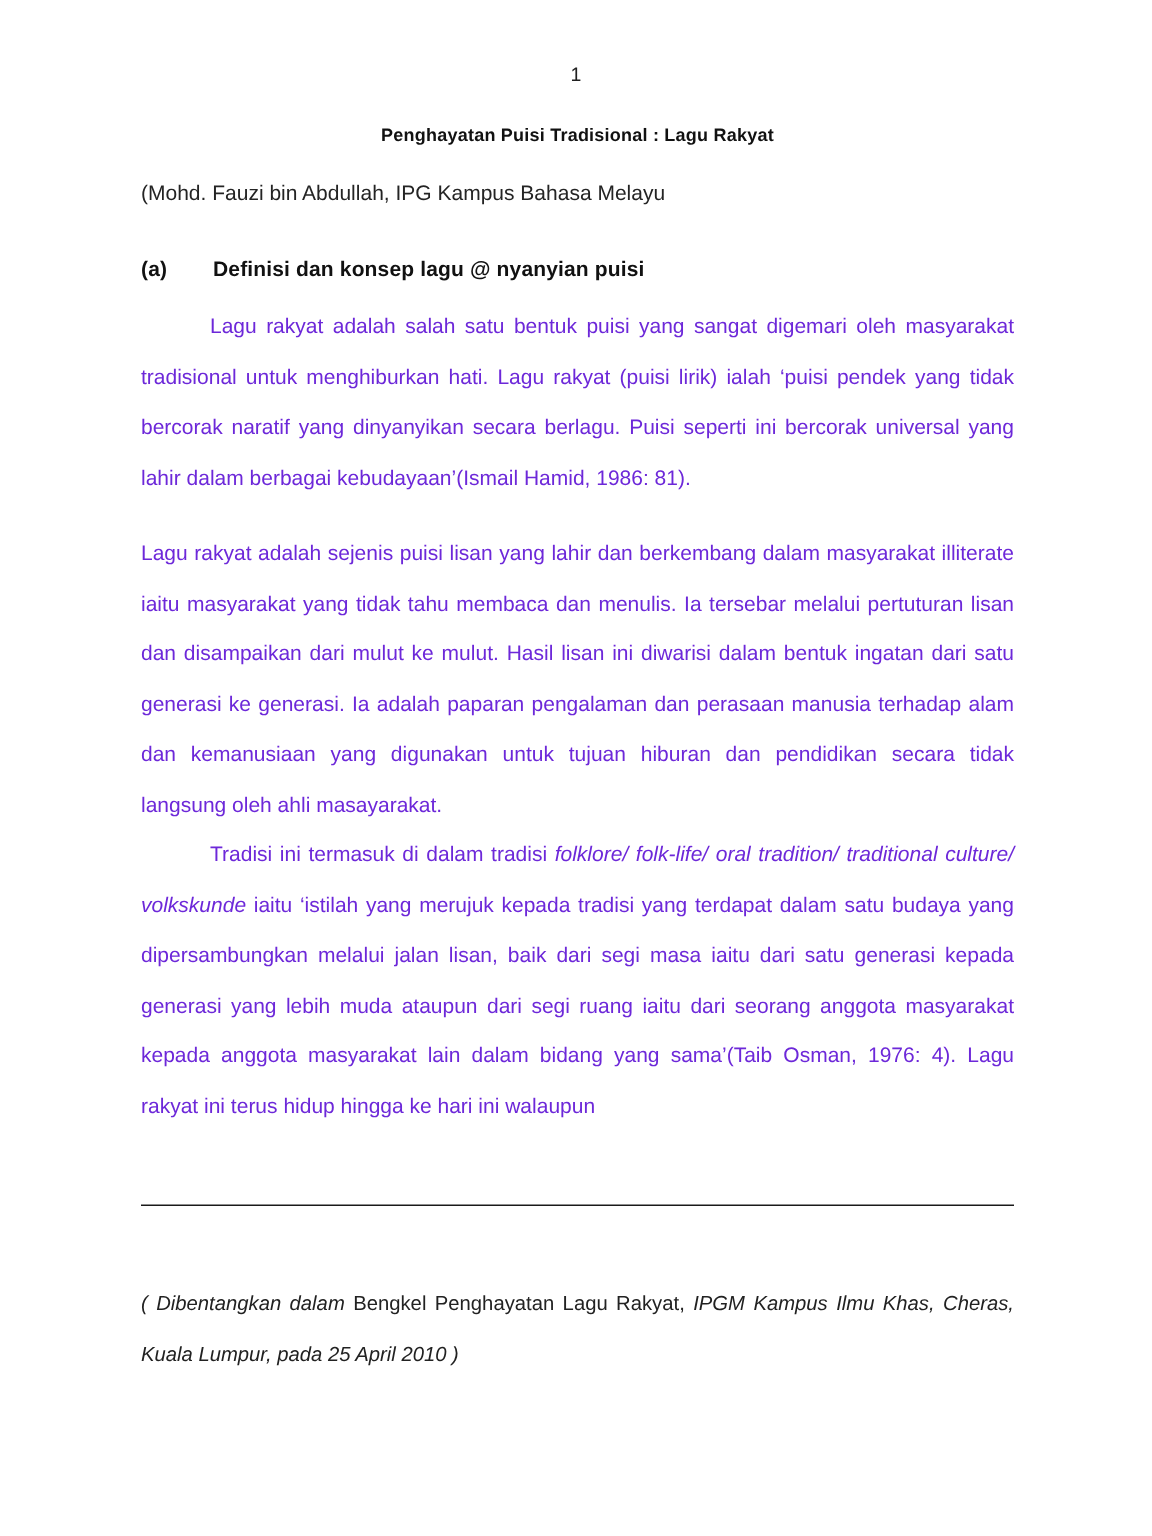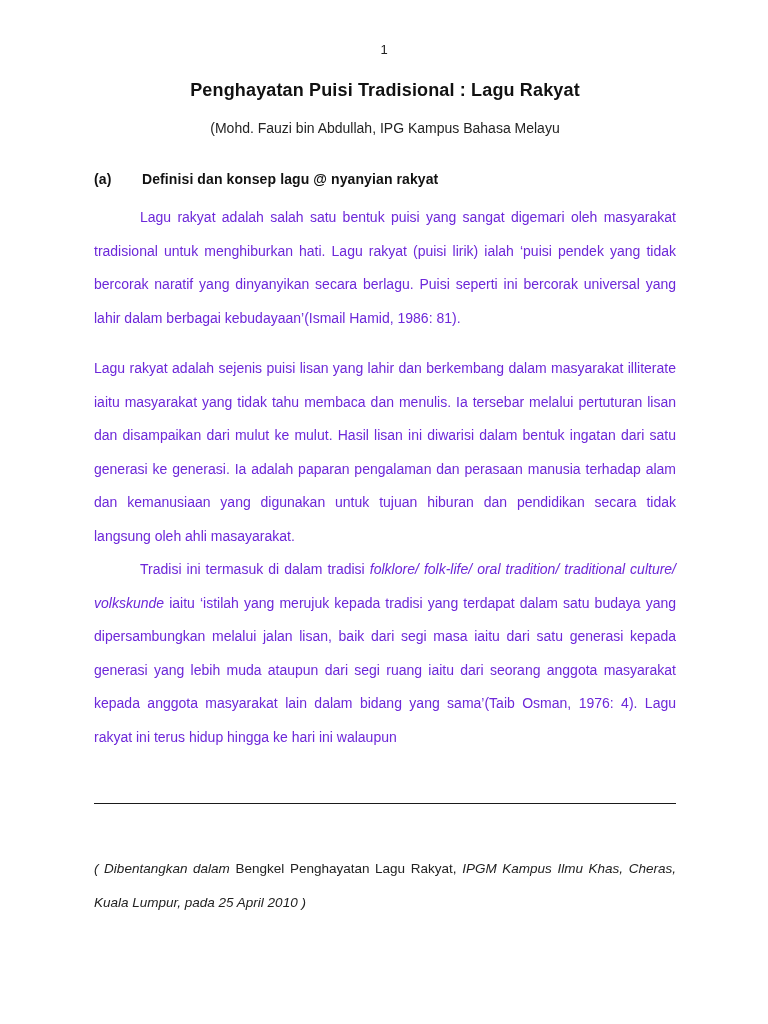--- a/index.html
+++ b/index.html
@@ -36,28 +36,28 @@
   .content {
     position: absolute;
     left: 94px;
     top: 0;
     width: 582px;
   }
   .doc-title {
     margin-top: 80px;
     text-align: center;
     font-weight: bold;
-    font-size: 18px;
+    font-size: 12px;
     line-height: 20px;
     letter-spacing: 0.15px;
     color: #111111;
   }
   .byline {
     margin-top: 18px;
-    text-align: center;
+    text-align: left;
     font-size: 14px;
     line-height: 21px;
     color: #242424;
   }
   .byline div { white-space: nowrap; }
 
   .section-head {
     margin-top: 30px;
     font-weight: bold;
     font-size: 14px;
@@ -124,21 +124,21 @@
   <div class="content">
 
     <div class="doc-title">Penghayatan Puisi Tradisional : Lagu Rakyat</div>
 
     <div class="byline">
       <div>(Mohd. Fauzi bin Abdullah, IPG Kampus Bahasa Melayu</div>
     </div>
 
     <div class="section-head">
       <span class="marker">(a)</span>
-      <span class="headtext">Definisi dan konsep lagu @ nyanyian rakyat</span>
+      <span class="headtext">Definisi dan konsep lagu @ nyanyian puisi</span>
     </div>
 
     <p class="body first">Lagu rakyat adalah salah satu bentuk puisi yang sangat digemari oleh masyarakat tradisional untuk menghiburkan hati. Lagu rakyat (puisi lirik) ialah ‘puisi pendek yang tidak bercorak naratif yang dinyanyikan secara berlagu. Puisi seperti ini bercorak universal yang lahir dalam berbagai kebudayaan’(Ismail Hamid, 1986: 81).</p>
 
     <p class="body cont">Lagu rakyat adalah  sejenis puisi lisan yang lahir dan berkembang  dalam masyarakat illiterate iaitu masyarakat yang tidak tahu membaca dan menulis. Ia tersebar melalui pertuturan lisan dan disampaikan dari mulut ke mulut. Hasil lisan ini diwarisi dalam bentuk ingatan dari satu generasi ke generasi. Ia adalah paparan pengalaman dan perasaan manusia terhadap alam dan kemanusiaan yang digunakan untuk tujuan hiburan dan pendidikan secara tidak langsung oleh ahli masayarakat.</p>
 
     <p class="body"><span>Tradisi ini termasuk di dalam tradisi </span><span class="it">folklore/ folk-life/ oral tradition/ traditional culture/ volkskunde</span><span> iaitu ‘istilah yang merujuk kepada tradisi yang terdapat dalam satu budaya yang dipersambungkan melalui jalan lisan, baik dari segi masa iaitu dari satu generasi kepada generasi yang lebih muda ataupun dari segi ruang iaitu dari seorang anggota masyarakat kepada anggota masyarakat lain dalam bidang yang sama’(Taib Osman, 1976: 4). Lagu rakyat ini terus hidup hingga ke hari ini walaupun</span></p>
 
   </div>
 

